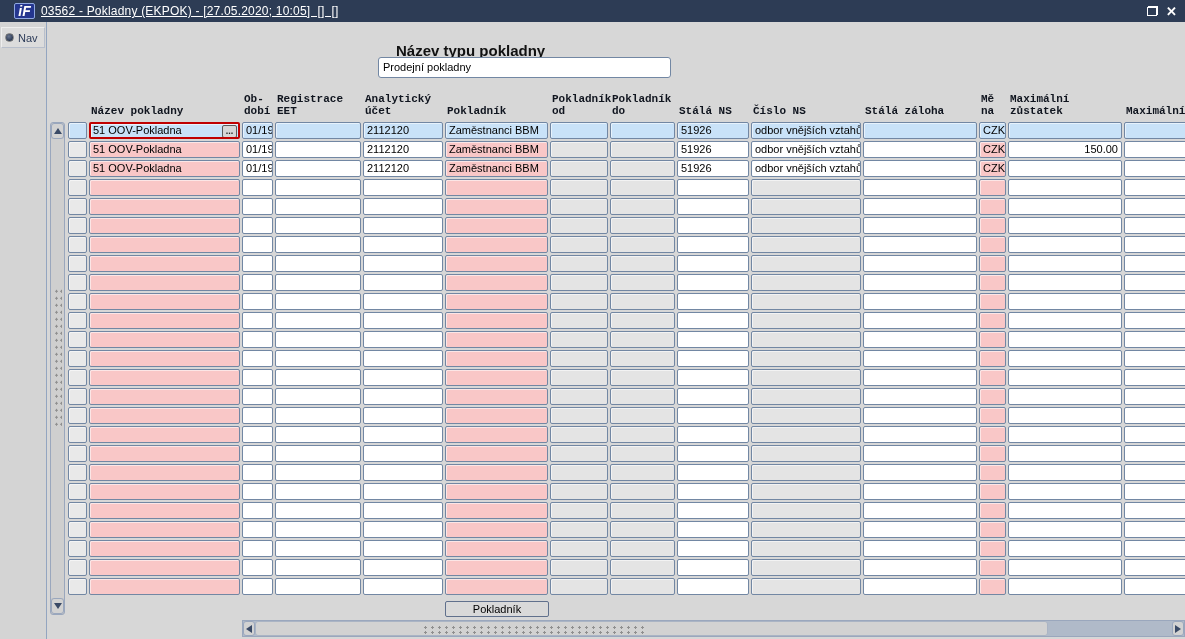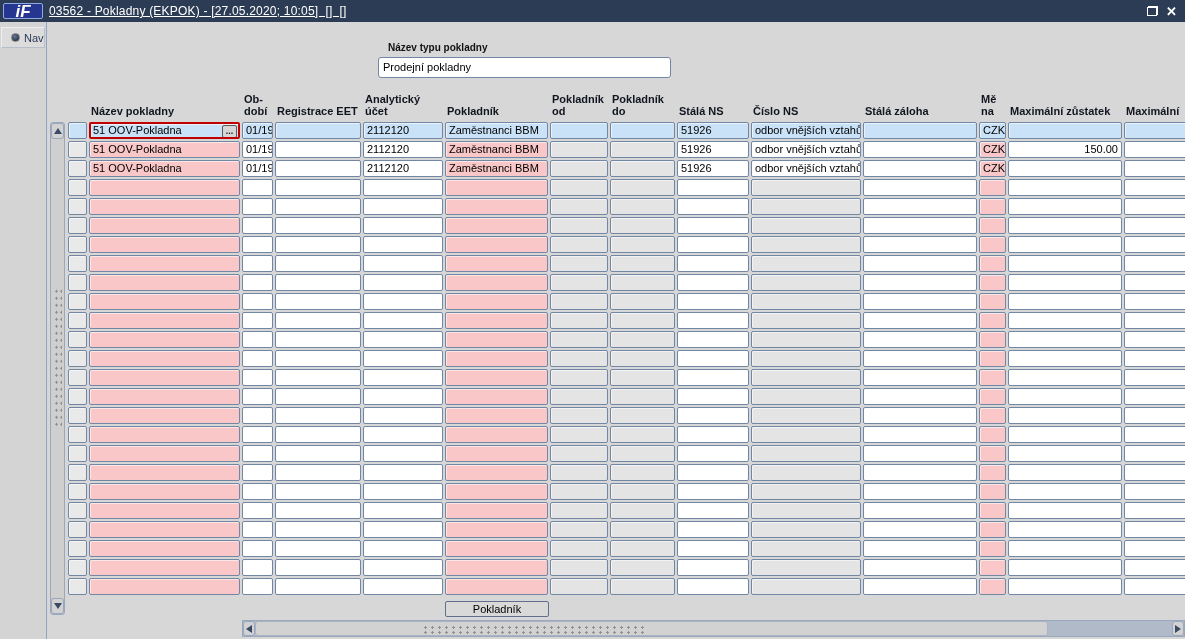--- a/index.html
+++ b/index.html
@@ -10,62 +10,62 @@
     background: var(--bg, #d7d7d7); overflow: hidden;
     outline: 1px solid #44537a;
   }
   
   .titlebar {
     position:absolute; left:0; top:0; width:1185px; height:22px;
     background: var(--titlebar, #2d3c55); color:#fff;
     display:flex; align-items:center;
   }
   .app-icon {
-    width:40px; height:16px; margin:0 6px 0 3px;
+    width:21px; height:16px; margin:0 6px 0 14px;
     background:#24368f; border:1px solid #8fa8e0; border-radius:2px;
-    color:#fff; font-weight:bold; font-style:italic; font-size:17px;
+    color:#fff; font-weight:bold; font-style:italic; font-size:14px;
     display:flex; align-items:center; justify-content:center; line-height:1;
   }
   .title-text { font-size:12px; white-space:pre; letter-spacing:0.2px;text-decoration:underline; }
   .title-controls { margin-left:auto; display:flex; align-items:center; gap:8px; padding-right:8px; }
   .restore-glyph { position:relative; width:11px; height:10px; }
   .restore-glyph::before { content:""; position:absolute; right:0; top:0; width:8px; height:7px; border:1px solid #fff; }
   .restore-glyph::after  { content:""; position:absolute; left:0; bottom:0; width:8px; height:7px; border:1px solid #fff; background:var(--titlebar,#2d3c55); }
   .close-glyph { font-size:13px; font-weight:bold; line-height:1; }
   
   .sidebar {
     position:absolute; left:0; top:22px; width:47px; height:617px;
     background:#d4d4d4; border-right:1px solid #93a5c0;
   }
   .nav-tab {
     position:absolute; left:1px; top:5px; width:44px; height:21px;
     background:#dcdcdc; border:1px solid #b8bfcc; border-left-color:#eee; border-top-color:#eee;
-    display:flex; align-items:center; gap:4px; padding-left:9px;
+    display:flex; align-items:center; gap:4px; padding-left:3px;
   }
   .radio-icon { width:9px; height:9px; border-radius:50%; border:1px solid #777;
     background:radial-gradient(circle at 40% 35%, #6b7790 0%, #2b3a55 70%); }
   .nav-label { font-size:11px; color:#2c3b58; }
   
   .form-label {
-    position:absolute; left:388px; top:42px;
-    font-size:10px; font-weight:bold; color:#111;
+    position:absolute; left:396px; top:42px;
+    font-size:15px; font-weight:bold; color:#111;
   }
   .form-field {
     position:absolute; left:378px; top:57px; width:293px; height:21px;
     background:#fff; border:1px solid #7287a3; border-radius:3px;
     font-size:11px; color:#000; padding:3px 4px; line-height:13px;
   }
   
   .grid-header {
     position:absolute; left:68px; top:85px; height:34px;
     display:grid; column-gap:2px; align-items:end;
   }
   .hcell {
     font-size:11px; font-weight:bold; color:#10151f;
-    white-space:pre-line; line-height:12px; padding:0 1px 2px 2px; overflow:visible;
+    white-space:pre-line; line-height:12px; padding:0 1px 2px 2px; overflow:visible;font-family:Liberation Mono, monospace;
   }
   .hcell.ha-r { text-align:left; }
   .grid-body { position:absolute; left:68px; top:122px; }
   .grow { display:grid; column-gap:2px; height:17px; margin-bottom:2px; }
   .cell {
     border:1px solid #7287a3; border-radius:2px; height:17px;
     font-size:11px; color:#000; padding:1px 3px 0 3px;
     overflow:hidden; white-space:nowrap;
     box-shadow: inset 1px 1px 0 rgba(255,255,255,0.55);
   }

